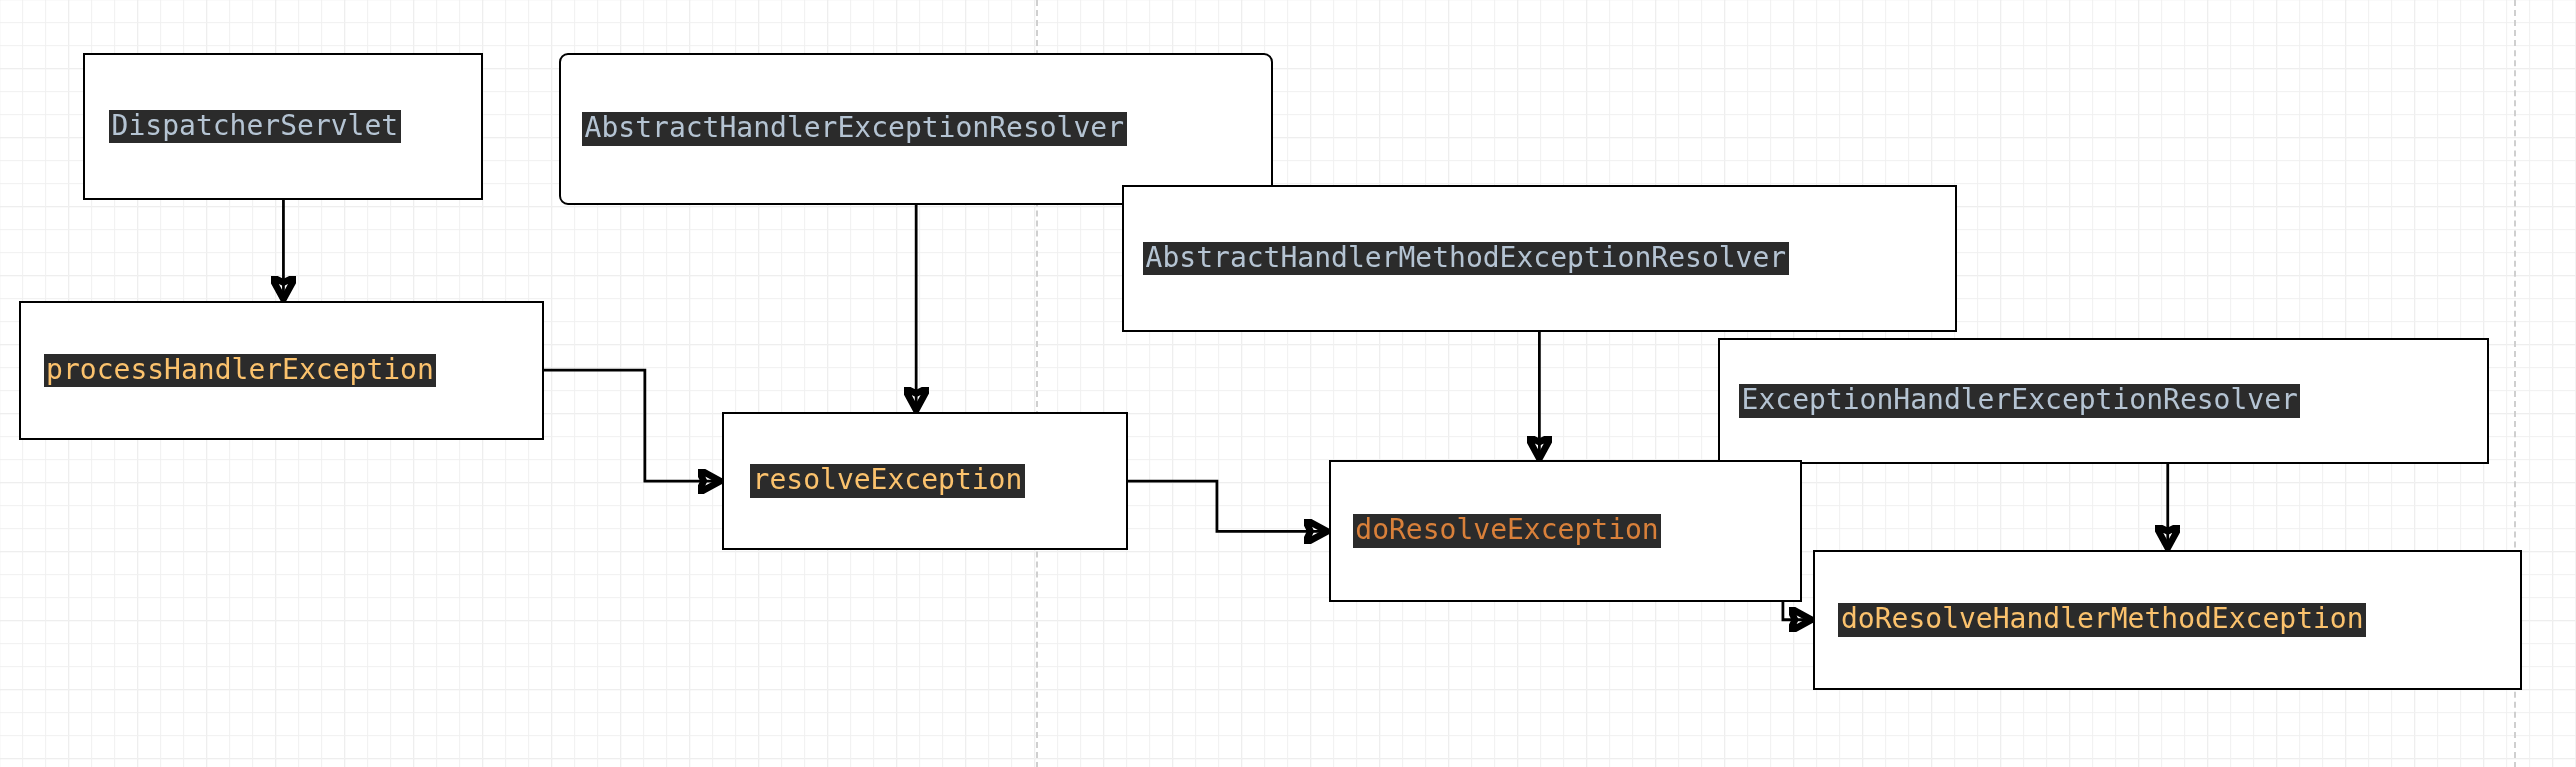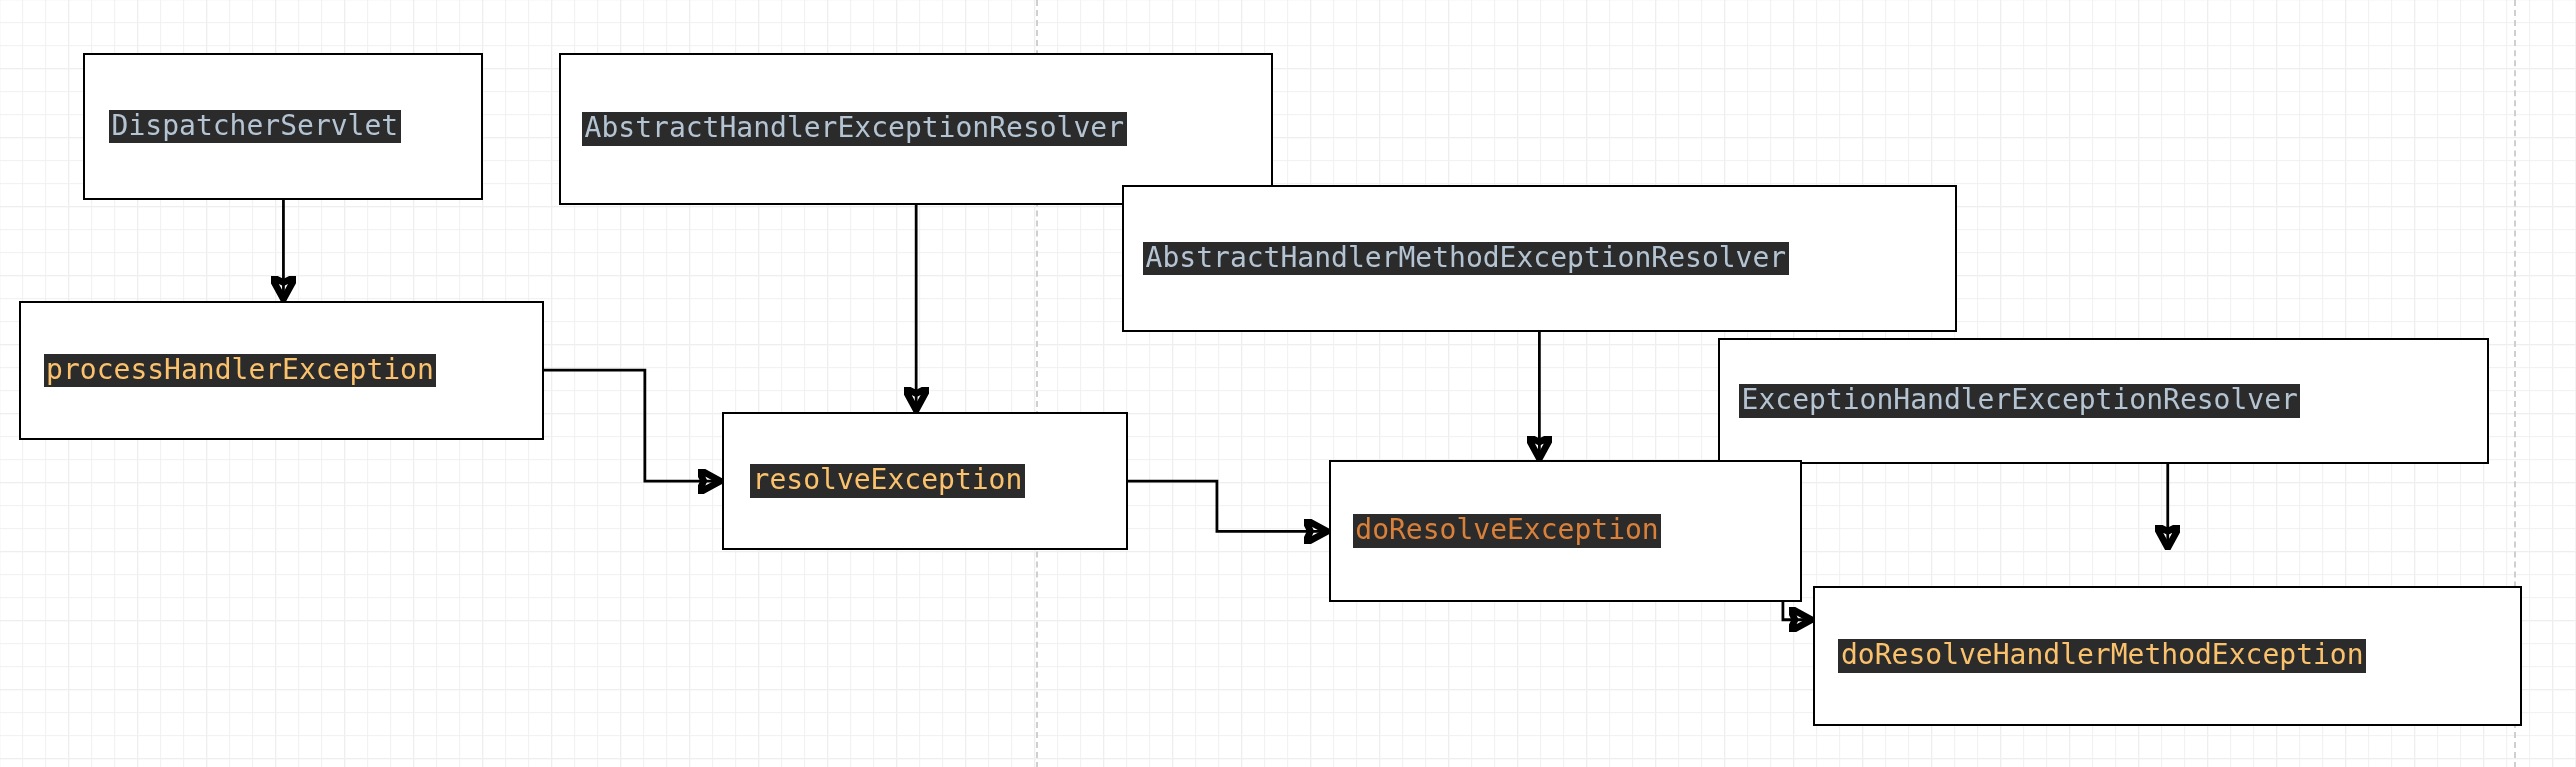--- a/index.html
+++ b/index.html
@@ -113,21 +113,21 @@
 
     <path d="M 1276 555 L 1404 555 L 1404 613 L 1530 613" marker-end="url(#ah)"></path>
 
     <path d="M 2016 613 L 2057 613 L 2057 715 L 2089 715" marker-end="url(#ah)"></path>
   </svg>
 
   <div class="node" style="left:83px; top:53px; width:400px; height:147px; padding-left:24px;">
     <span class="chip cls">DispatcherServlet</span>
   </div>
 
-  <div class="node" style="left:559px; top:53px; width:714px; height:152px; padding-left:21px;">
+  <div class="node" style="left:559px; top:53px; width:714px; height:152px; padding-left:21px;border-radius:9px;">
     <span class="chip cls">AbstractHandlerExceptionResolver</span>
   </div>
 
   <div class="node" style="left:1122px; top:161px; width:835px; height:147px; padding-left:19px;margin-top:24px;">
     <span class="chip cls">AbstractHandlerMethodExceptionResolver</span>
   </div>
 
   <div class="node" style="left:1718px; top:338px; width:771px; height:126px; padding-left:19px;">
     <span class="chip cls">ExceptionHandlerExceptionResolver</span>
   </div>
@@ -137,18 +137,18 @@
   </div>
 
   <div class="node" style="left:722px; top:412px; width:406px; height:138px; padding-left:26px;">
     <span class="chip mth">resolveException</span>
   </div>
 
   <div class="node" style="left:1329px; top:460px; width:473px; height:142px; padding-left:21.7px;">
     <span class="chip mth-d">doResolveException</span>
   </div>
 
-  <div class="node" style="left:1813px; top:550px; width:709px; height:140px; padding-left:23.4px;margin-top:36px;">
+  <div class="node" style="left:1813px; top:550px; width:709px; height:140px; padding-left:23.4px;">
     <span class="chip mth">doResolveHandlerMethodException</span>
   </div>
 
 </div>
 
 
 </body></html>

